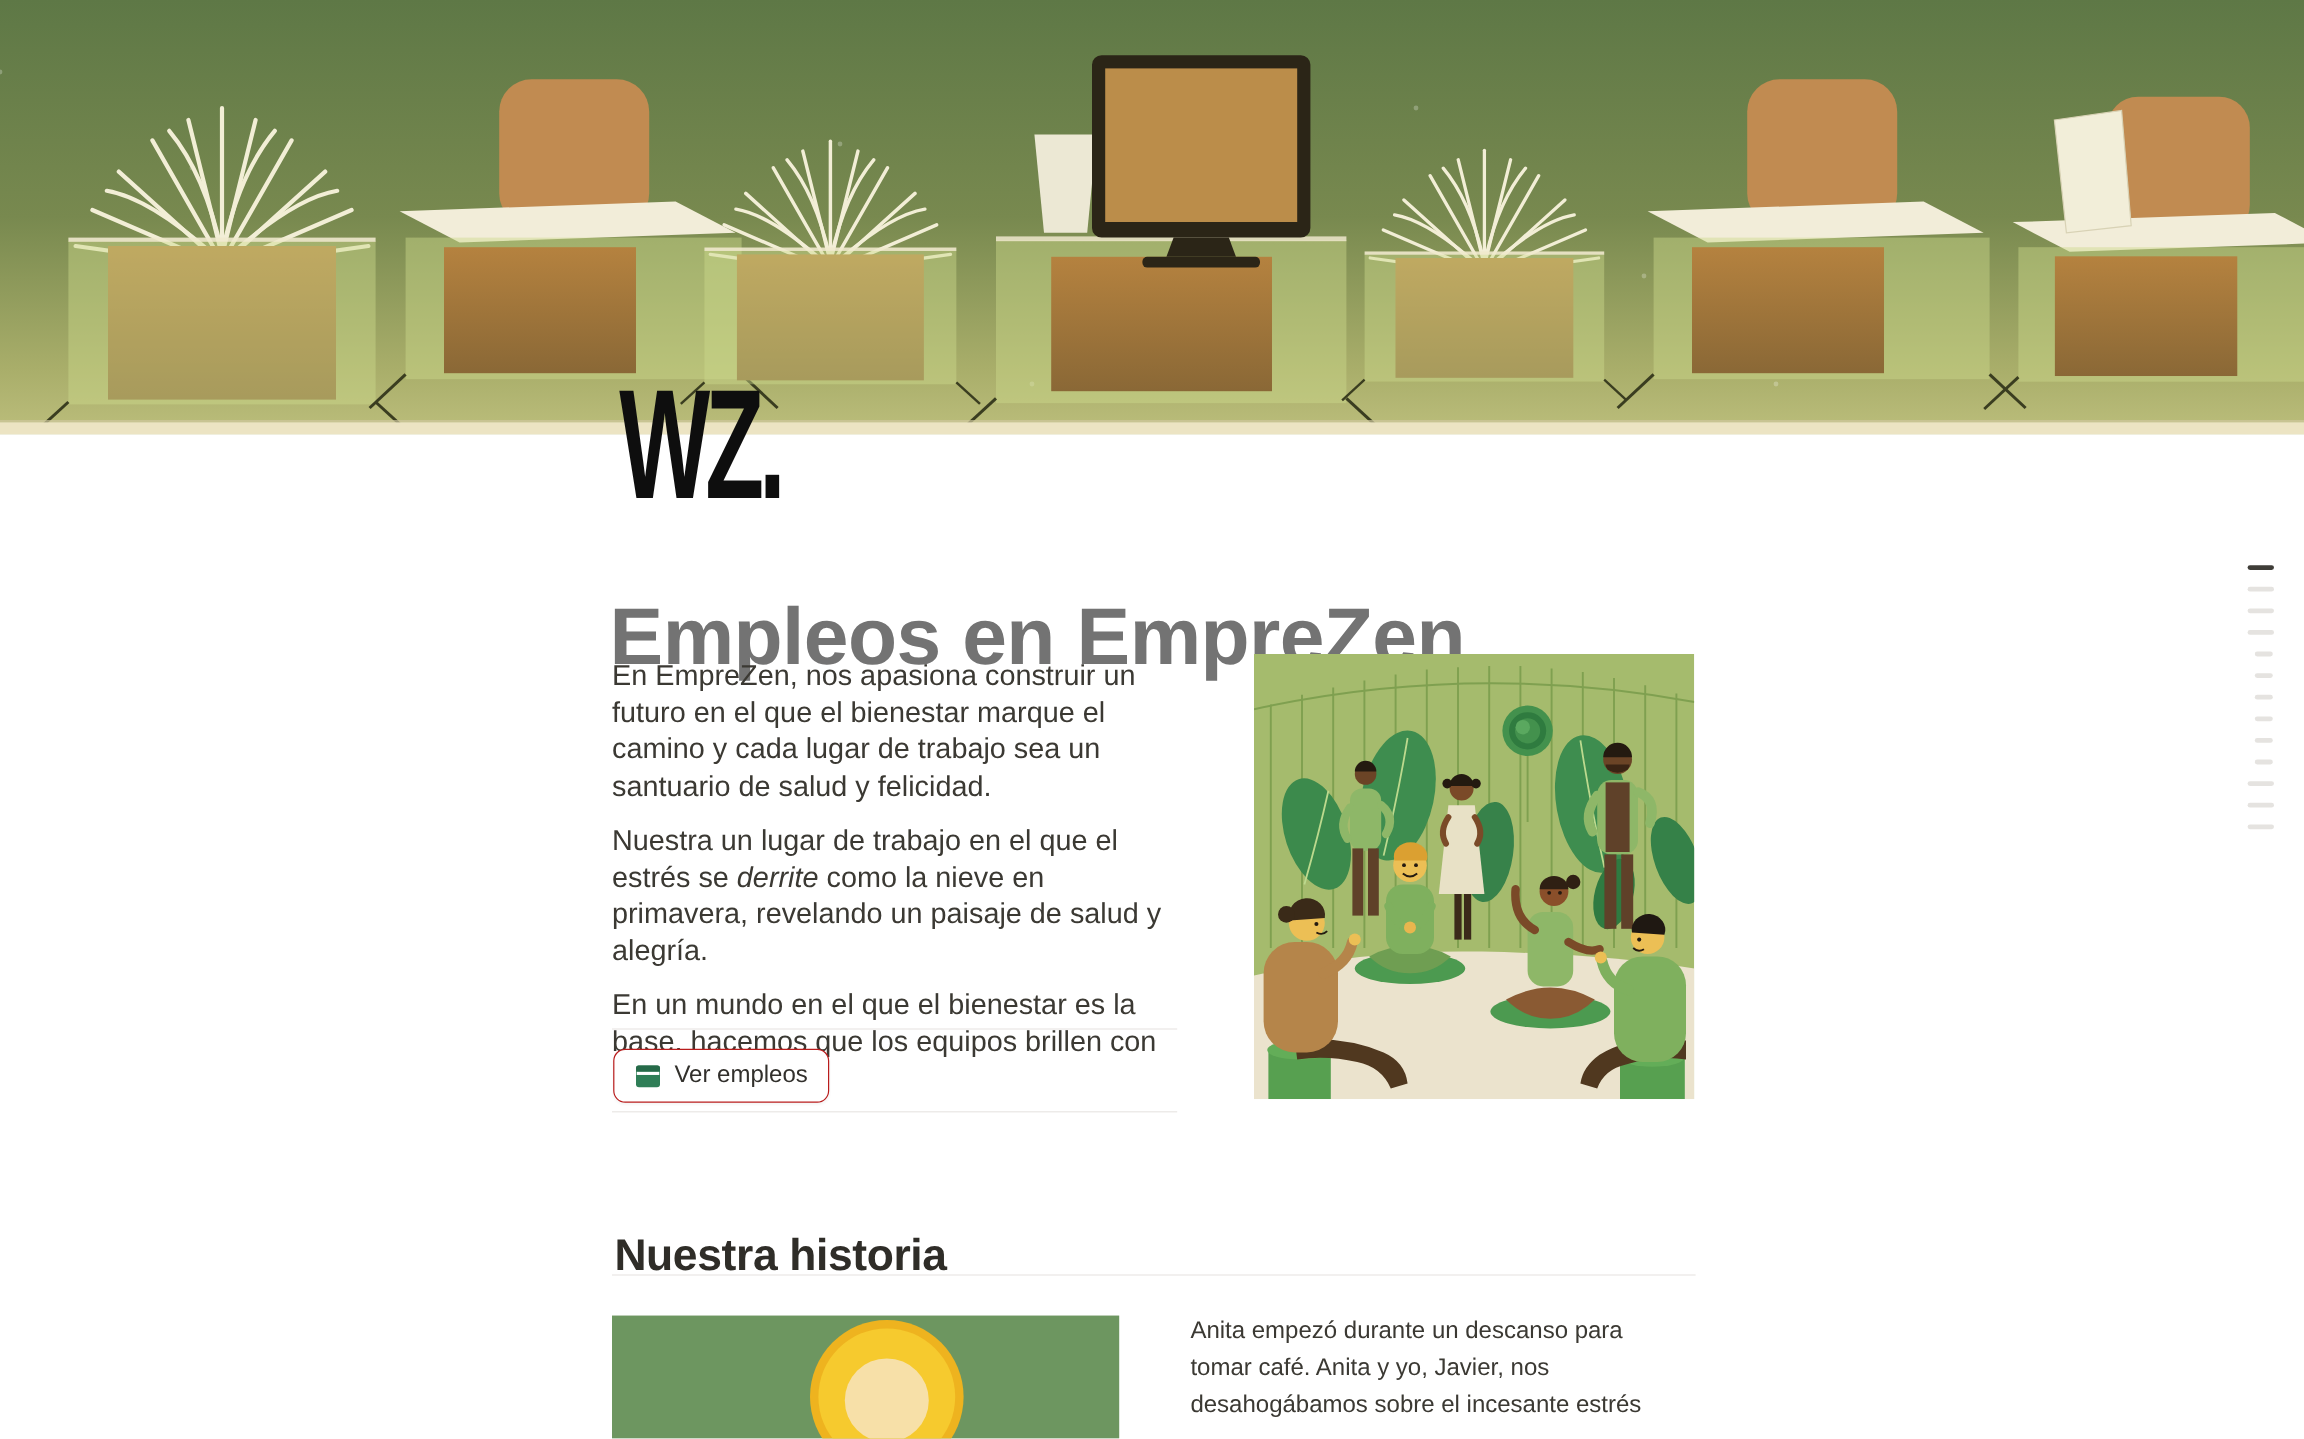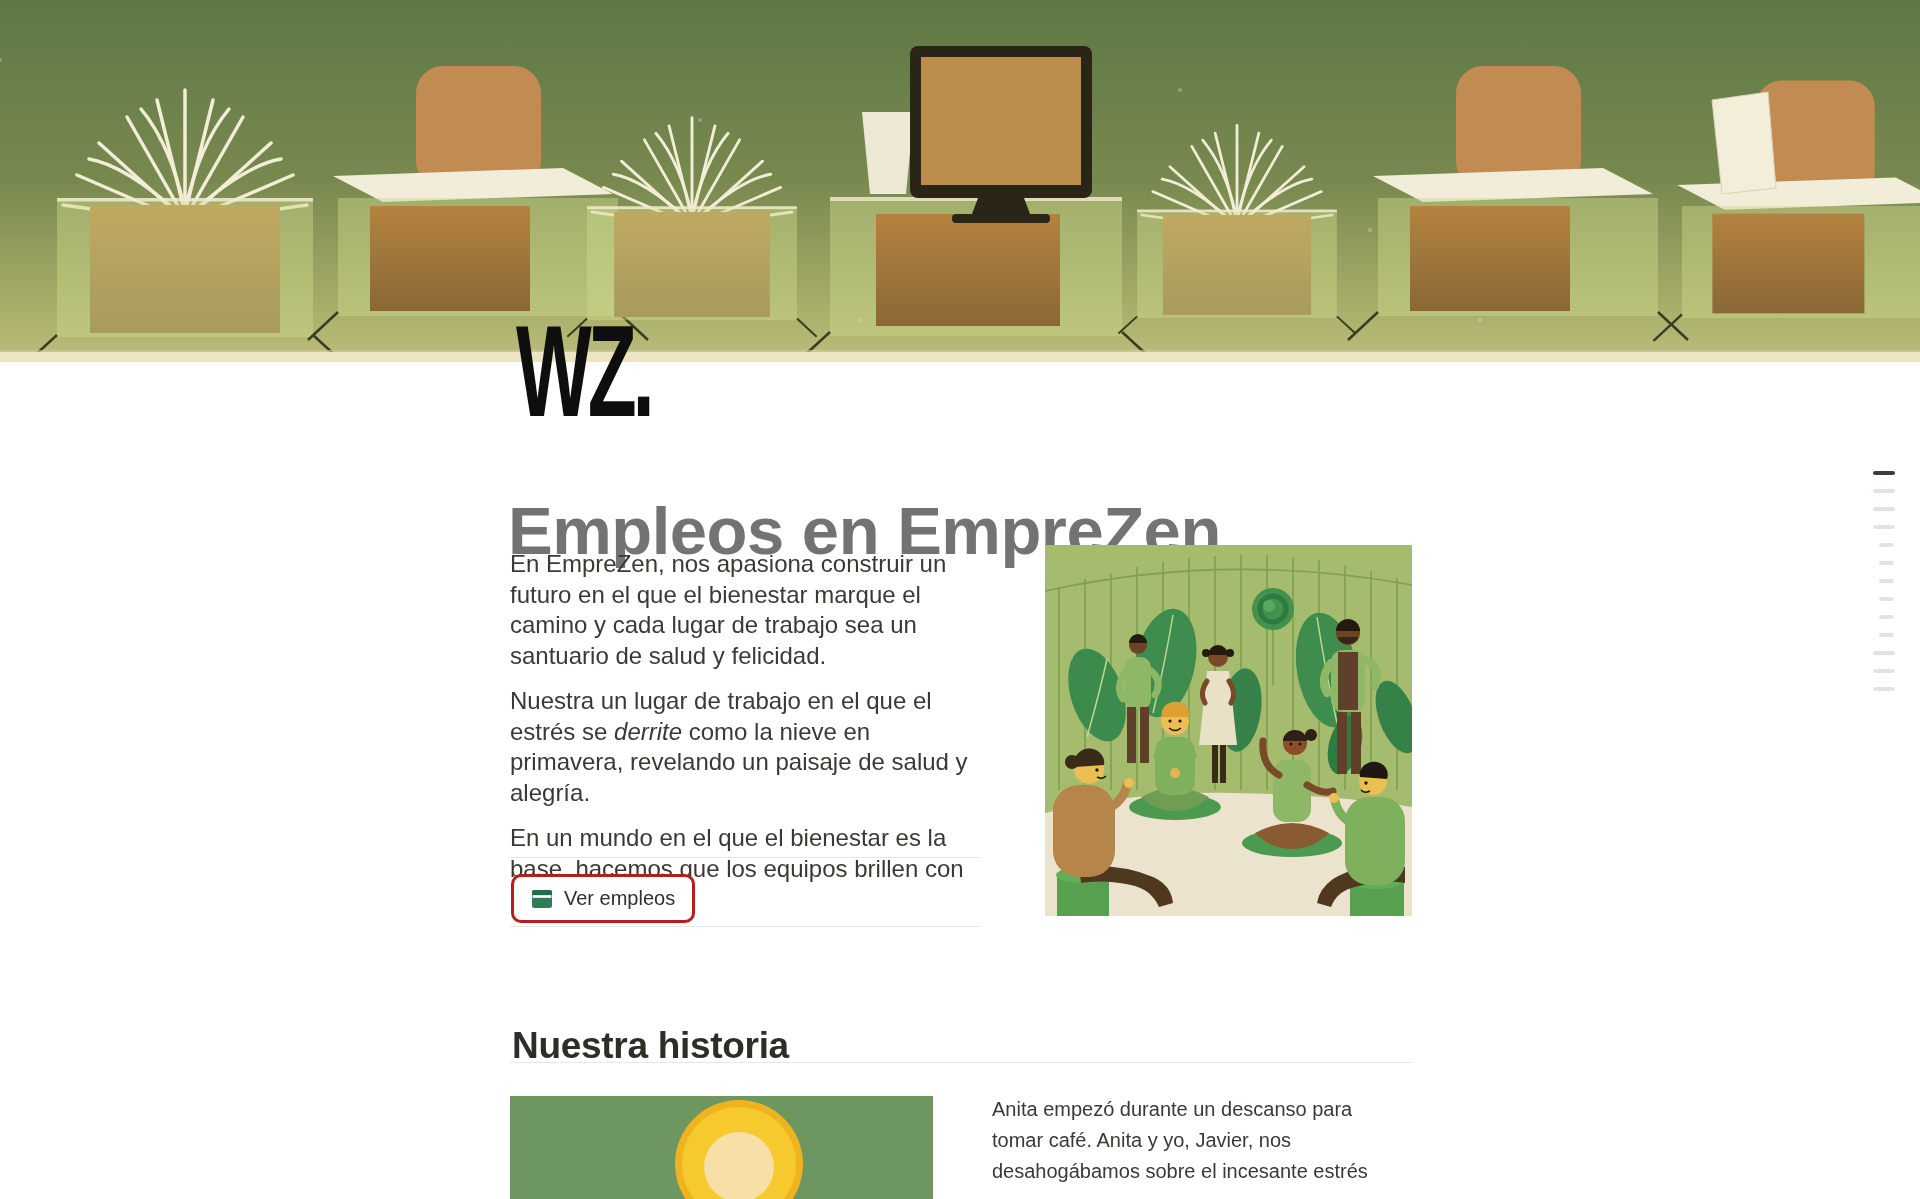--- a/index.html
+++ b/index.html
@@ -27,21 +27,21 @@
   .col1 p em{font-style:italic;margin-top:20px;}
 
   .divider{position:absolute;height:1px;background:#e9e7e4;}
   .div1{left:510px;top:857px;width:471px;}
   .div2{left:510px;top:926px;width:471px;}
   .div3{left:510px;top:1062px;width:903px;}
 
   .jobs-button{
     position:absolute;left:511px;top:874px;height:43px;
     display:flex;align-items:center;gap:11px;padding:0 17px;
-    background:#fff;border:3px solid #b91c1c;border-radius:10px;
+    background:#fff;border:1px solid #b91c1c;border-radius:10px;
     box-shadow:0 1px 2px rgba(15,15,15,0.04);cursor:pointer;
   }
   .jobs-button .label{font-size:20px;color:#32302c;}
   .jobs-button svg{display:block;}
 
   .img-block{position:absolute;overflow:hidden;}
   .img1{left:1045px;top:545px;width:367px;height:371px;}
   .img2{left:510px;top:1096px;width:423px;height:103px;}
   .img-block svg{display:block;width:100%;height:100%;}
 

